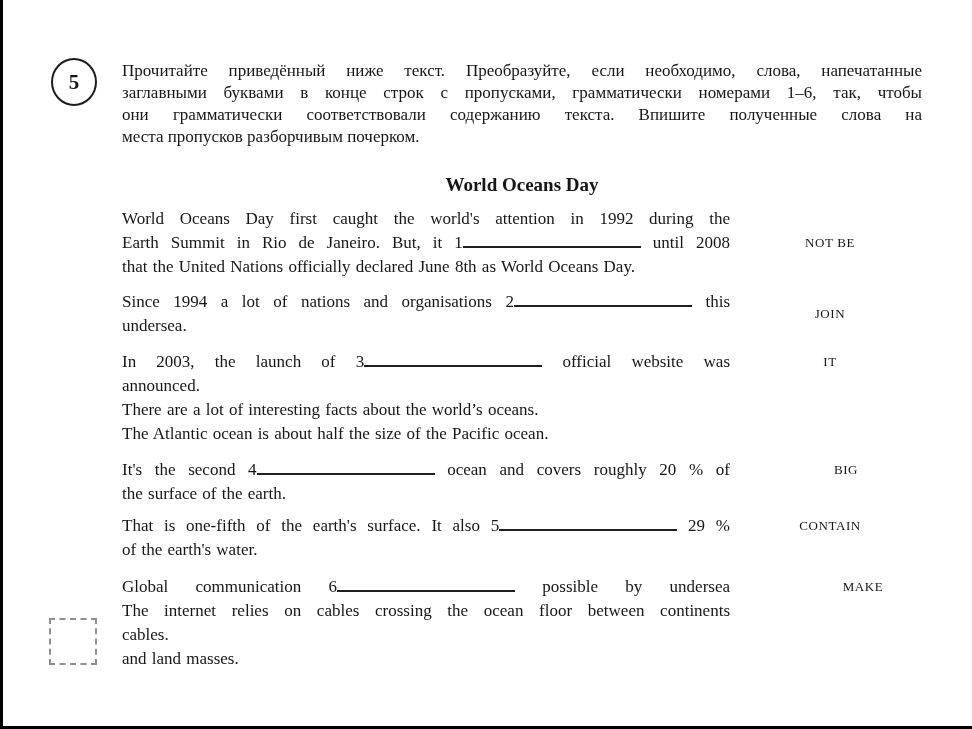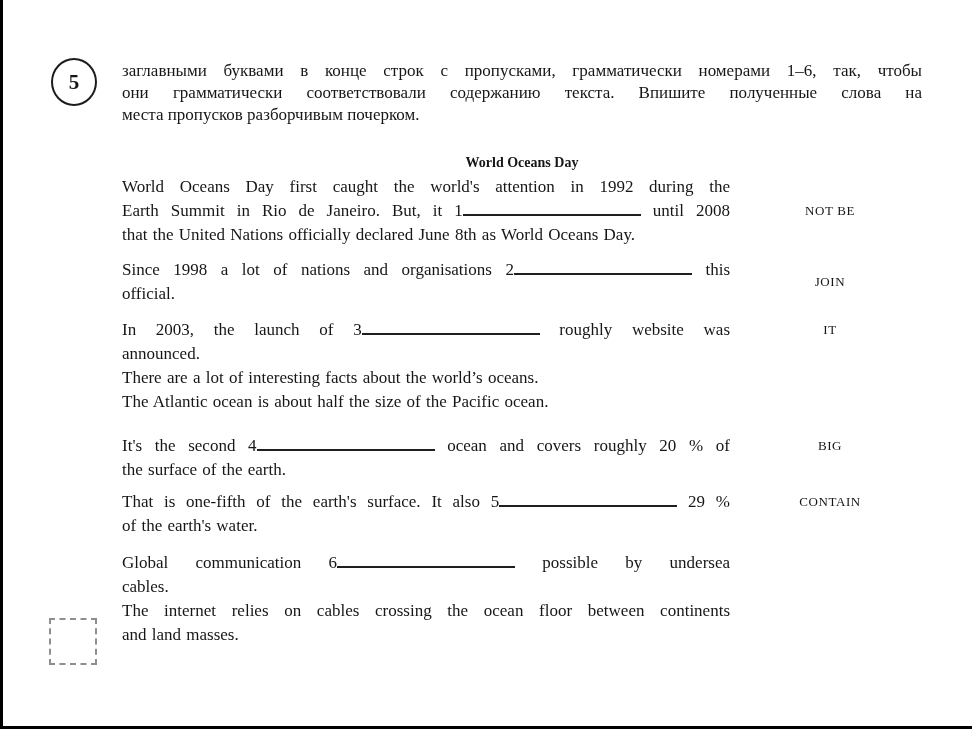--- a/index.html
+++ b/index.html
@@ -15,30 +15,30 @@
   .task-circle{
     position:absolute;left:51px;top:58px;width:42px;height:44px;
     border:2px solid #1c1c1c;border-radius:50%;
     display:flex;align-items:center;justify-content:center;
     font-weight:bold;font-size:21px;
   }
 
   .doc{position:absolute;left:122px;top:60px;width:850px;}
 
   .instructions{width:800px;font-size:17px;line-height:22px;}
-  .title-row{width:800px;text-align:center;font-weight:bold;font-size:14px;line-height:25px;margin-top:24px;}
+  .title-row{width:800px;text-align:center;font-weight:bold;font-size:19px;line-height:25px;margin-top:24px;}
 
   .line{white-space:nowrap;}
   .line.just{text-align:justify;text-align-last:justify;white-space:normal;}
 
   .exercise .row{display:flex;align-items:flex-start;}
-  .exercise .row:nth-child(1){margin-top:0;}
+  .exercise .row:nth-child(1){margin-top:10px;}
   .exercise .row:nth-child(2){margin-top:11px;}
   .exercise .row:nth-child(3){margin-top:12px;}
-  .exercise .row:nth-child(4){margin-top:20px;}
+  .exercise .row:nth-child(4){margin-top:12px;gap:16px;}
   .exercise .row:nth-child(5){margin-top:8px;}
   .exercise .row:nth-child(6){margin-top:13px;gap:33px;}
 
   .para{width:608px;font-size:17px;line-height:24px;word-spacing:1px;}
   .kwcol{width:200px;flex:0 0 200px;text-align:center;font-size:13px;line-height:24px;letter-spacing:0.6px;}
 
   .b{font-weight:normal;}
   .blank{
     display:inline-block;width:178px;height:2px;
     border-bottom:2px solid #1f1f1f;vertical-align:baseline;
@@ -55,44 +55,45 @@
 
 <div class="edge-left"></div>
 <div class="edge-bottom"></div>
 
 <div class="task-circle">
   <span>5</span>
 </div>
 
 <div class="doc">
   <div class="instructions" id="instructions">
+      <div class="line just"><span>Прочитайте приведённый ниже текст. Преобразуйте, если необходимо, слова, напечатанные</span></div>
       <div class="line just"><span>заглавными буквами в конце строк с пропусками, грамматически номерами </span><span class="b">1–6</span><span>, так, чтобы</span></div>
       <div class="line just"><span>они грамматически соответствовали содержанию текста. Впишите полученные слова на</span></div>
       <div class="line"><span>места пропусков разборчивым почерком.</span></div>
     </div>
   <div class="title-row">World Oceans Day</div>
   <div class="exercise" id="exercise">
       <div class="row">
         <div class="para">
           <div class="line just"><span>World Oceans Day first caught the world's attention in 1992 during the</span></div>
           <div class="line just"><span>Earth Summit in Rio de Janeiro. But, it </span><span class="b">1</span><span class="blank"></span><span> until 2008</span></div>
           <div class="line"><span>that the United Nations officially declared June 8th as World Oceans Day.</span></div>
         </div>
         <div class="kwcol" style="padding-top: 24px;"><span>NOT BE</span></div>
       </div>
       <div class="row">
         <div class="para">
-          <div class="line just"><span>Since 1998 a lot of nations and organisations </span><span class="b">2</span><span class="blank"></span><span> this</span></div>
-          <div class="line"><span>official.</span></div>
+          <div class="line just"><span>Since 1994 a lot of nations and organisations </span><span class="b">2</span><span class="blank"></span><span> this</span></div>
+          <div class="line"><span>undersea.</span></div>
         </div>
         <div class="kwcol" style="padding-top: 0px; margin-top: 12px;"><span>JOIN</span></div>
       </div>
       <div class="row">
         <div class="para">
-          <div class="line just"><span>In 2003, the launch of </span><span class="b">3</span><span class="blank"></span><span> roughly website was</span></div>
+          <div class="line just"><span>In 2003, the launch of </span><span class="b">3</span><span class="blank"></span><span> official website was</span></div>
           <div class="line"><span>announced.</span></div>
           <div class="line"><span>There are a lot of interesting facts about the world’s oceans.</span></div>
           <div class="line"><span>The Atlantic ocean is about half the size of the Pacific ocean.</span></div>
         </div>
         <div class="kwcol" style="padding-top: 0px;"><span>IT</span></div>
       </div>
       <div class="row">
         <div class="para">
           <div class="line just"><span>It's the second </span><span class="b">4</span><span class="blank"></span><span> ocean and covers roughly 20 % of</span></div>
           <div class="line"><span>the surface of the earth.</span></div>
@@ -102,21 +103,22 @@
       <div class="row">
         <div class="para">
           <div class="line just"><span>That is one-fifth of the earth's surface. It also </span><span class="b">5</span><span class="blank"></span><span> 29 %</span></div>
           <div class="line"><span>of the earth's water.</span></div>
         </div>
         <div class="kwcol" style="padding-top: 0px;"><span>CONTAIN</span></div>
       </div>
       <div class="row">
         <div class="para">
           <div class="line just"><span>Global communication </span><span class="b">6</span><span class="blank"></span><span> possible by undersea</span></div>
+          <div class="line just"><span>The internet relies on cables crossing the ocean floor between continents</span></div>
           <div class="line"><span>cables.</span></div>
-          <div class="line just"><span>The internet relies on cables crossing the ocean floor between continents</span></div>
           <div class="line"><span>and land masses.</span></div>
         </div>
+        <div class="kwcol" style="padding-top: 0px;"><span>MAKE</span></div>
       </div>
     </div>
 </div>
 
 <div class="score-box"></div>
 
 </body></html>

